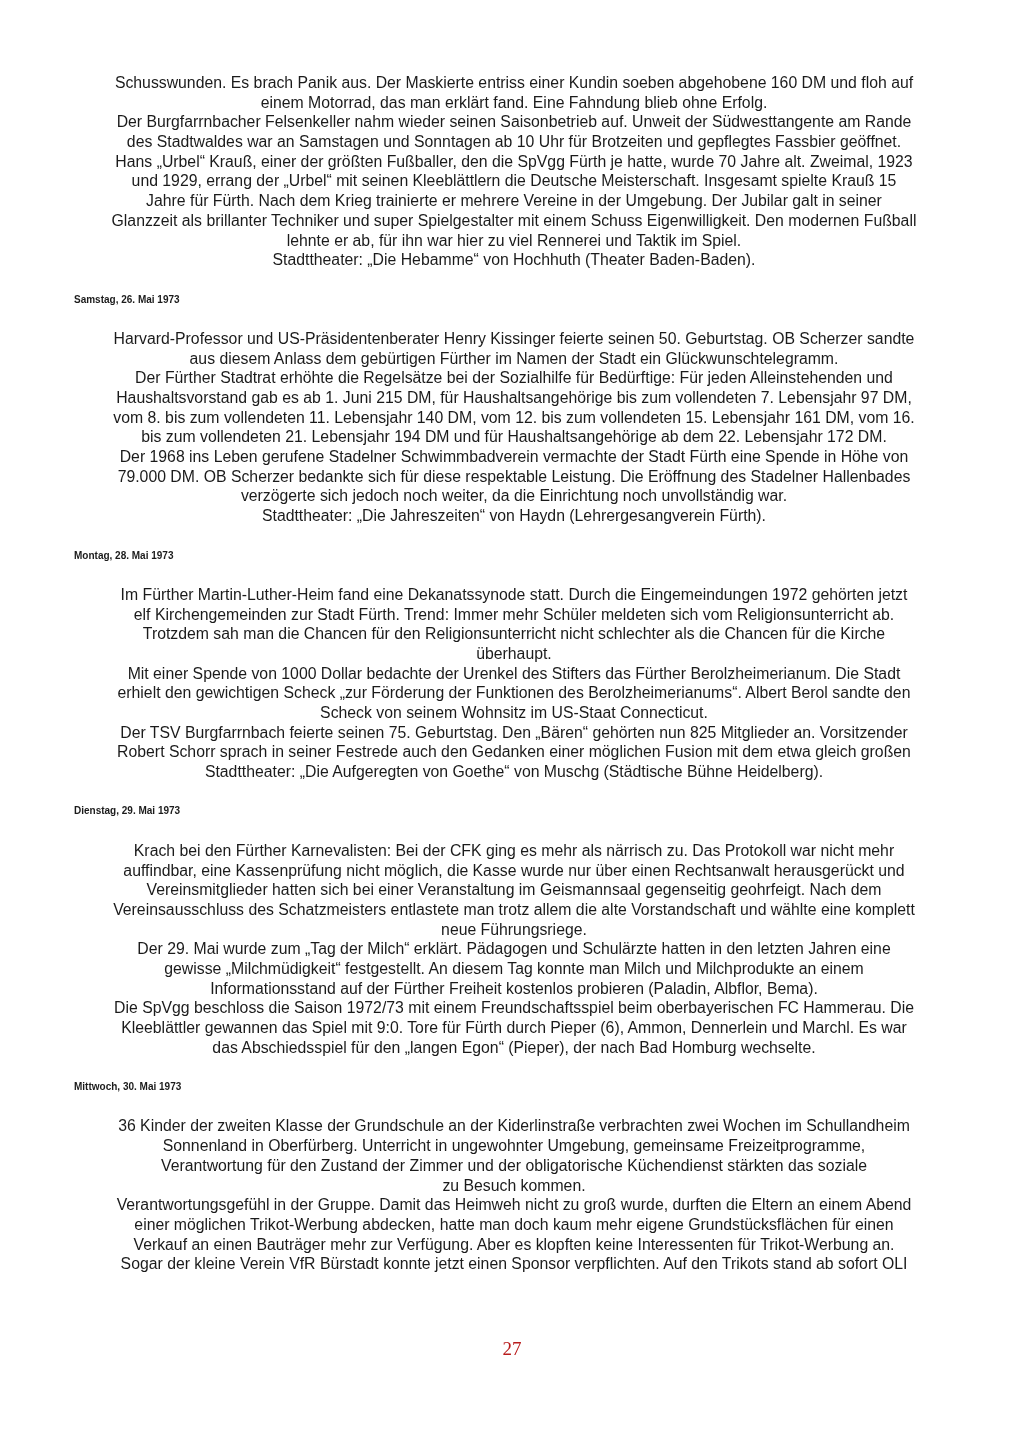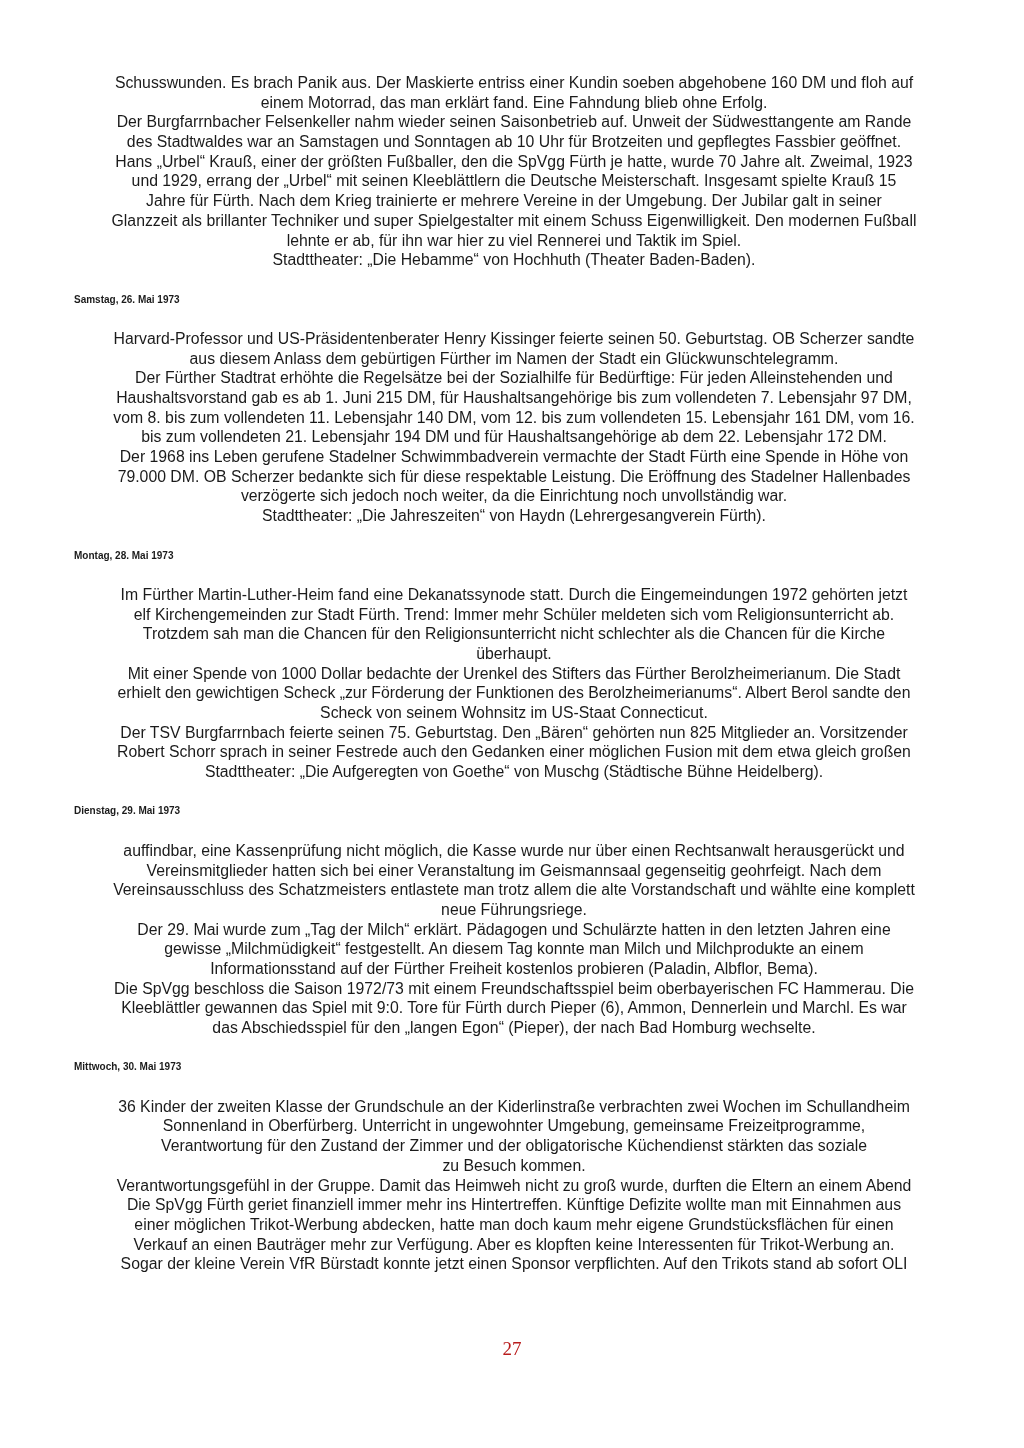--- a/index.html
+++ b/index.html
@@ -89,38 +89,38 @@
         <div class="line">überhaupt.</div>
         <div class="line">Mit einer Spende von 1000 Dollar bedachte der Urenkel des Stifters das Fürther Berolzheimerianum. Die Stadt</div>
         <div class="line">erhielt den gewichtigen Scheck „zur Förderung der Funktionen des Berolzheimerianums“. Albert Berol sandte den</div>
         <div class="line">Scheck von seinem Wohnsitz im US-Staat Connecticut.</div>
         <div class="line">Der TSV Burgfarrnbach feierte seinen 75. Geburtstag. Den „Bären“ gehörten nun 825 Mitglieder an. Vorsitzender</div>
         <div class="line">Robert Schorr sprach in seiner Festrede auch den Gedanken einer möglichen Fusion mit dem etwa gleich großen</div>
         <div class="line">Stadttheater: „Die Aufgeregten von Goethe“ von Muschg (Städtische Bühne Heidelberg).</div>
       </div>
       <div class="heading">Dienstag, 29. Mai 1973</div>
       <div class="block">
+        <div class="line">Krach bei den Fürther Karnevalisten: Bei der CFK ging es mehr als närrisch zu. Das Protokoll war nicht mehr</div>
         <div class="line">auffindbar, eine Kassenprüfung nicht möglich, die Kasse wurde nur über einen Rechtsanwalt herausgerückt und</div>
         <div class="line">Vereinsmitglieder hatten sich bei einer Veranstaltung im Geismannsaal gegenseitig geohrfeigt. Nach dem</div>
         <div class="line">Vereinsausschluss des Schatzmeisters entlastete man trotz allem die alte Vorstandschaft und wählte eine komplett</div>
         <div class="line">neue Führungsriege.</div>
         <div class="line">Der 29. Mai wurde zum „Tag der Milch“ erklärt. Pädagogen und Schulärzte hatten in den letzten Jahren eine</div>
         <div class="line">gewisse „Milchmüdigkeit“ festgestellt. An diesem Tag konnte man Milch und Milchprodukte an einem</div>
         <div class="line">Informationsstand auf der Fürther Freiheit kostenlos probieren (Paladin, Albflor, Bema).</div>
         <div class="line">Die SpVgg beschloss die Saison 1972/73 mit einem Freundschaftsspiel beim oberbayerischen FC Hammerau. Die</div>
         <div class="line">Kleeblättler gewannen das Spiel mit 9:0. Tore für Fürth durch Pieper (6), Ammon, Dennerlein und Marchl. Es war</div>
         <div class="line">das Abschiedsspiel für den „langen Egon“ (Pieper), der nach Bad Homburg wechselte.</div>
       </div>
       <div class="heading">Mittwoch, 30. Mai 1973</div>
       <div class="block">
         <div class="line">36 Kinder der zweiten Klasse der Grundschule an der Kiderlinstraße verbrachten zwei Wochen im Schullandheim</div>
         <div class="line">Sonnenland in Oberfürberg. Unterricht in ungewohnter Umgebung, gemeinsame Freizeitprogramme,</div>
         <div class="line">Verantwortung für den Zustand der Zimmer und der obligatorische Küchendienst stärkten das soziale</div>
         <div class="line">zu Besuch kommen.</div>
         <div class="line">Verantwortungsgefühl in der Gruppe. Damit das Heimweh nicht zu groß wurde, durften die Eltern an einem Abend</div>
-        <div class="line">Die SpVgg Fürth geriet finanziell immer mehr ins Hintertreffen. Künftige Defizite wollte man mit Einnahmen aus</div>
         <div class="line">einer möglichen Trikot-Werbung abdecken, hatte man doch kaum mehr eigene Grundstücksflächen für einen</div>
         <div class="line">Verkauf an einen Bauträger mehr zur Verfügung. Aber es klopften keine Interessenten für Trikot-Werbung an.</div>
         <div class="line">Sogar der kleine Verein VfR Bürstadt konnte jetzt einen Sponsor verpflichten. Auf den Trikots stand ab sofort OLI</div>
       </div>
     </div>
   <div class="page-number">27</div>
 </main>
 
 </body></html>

